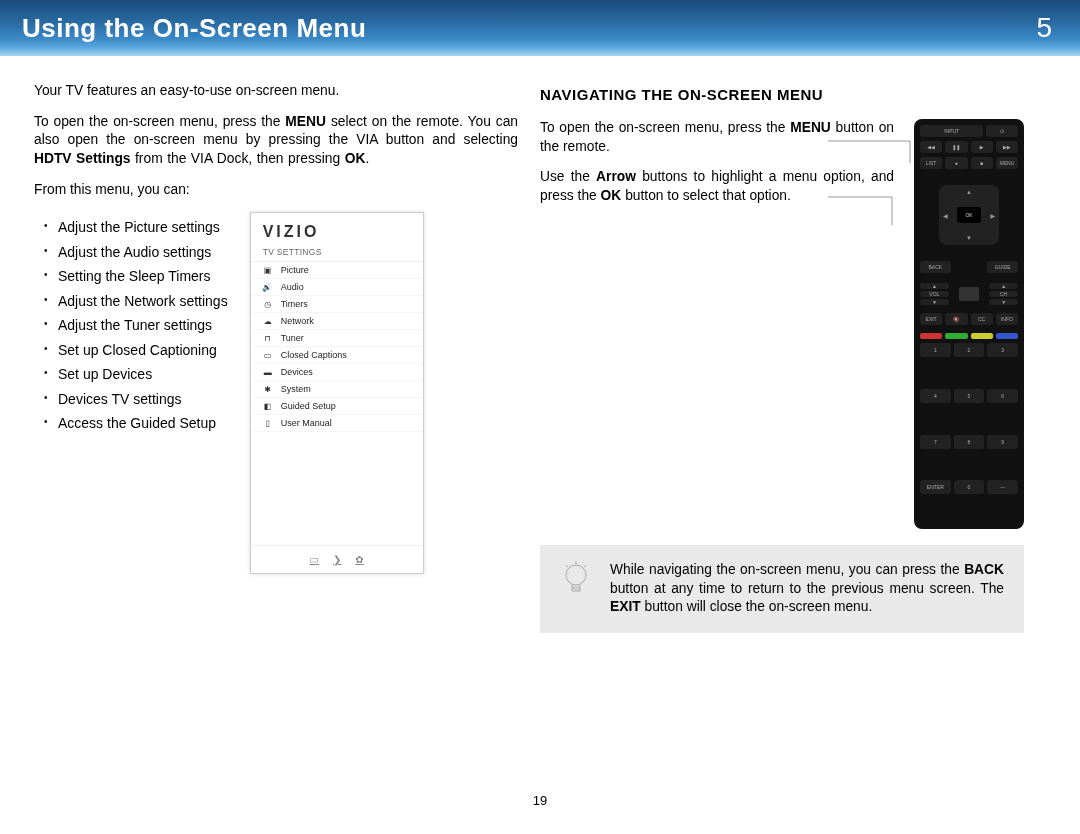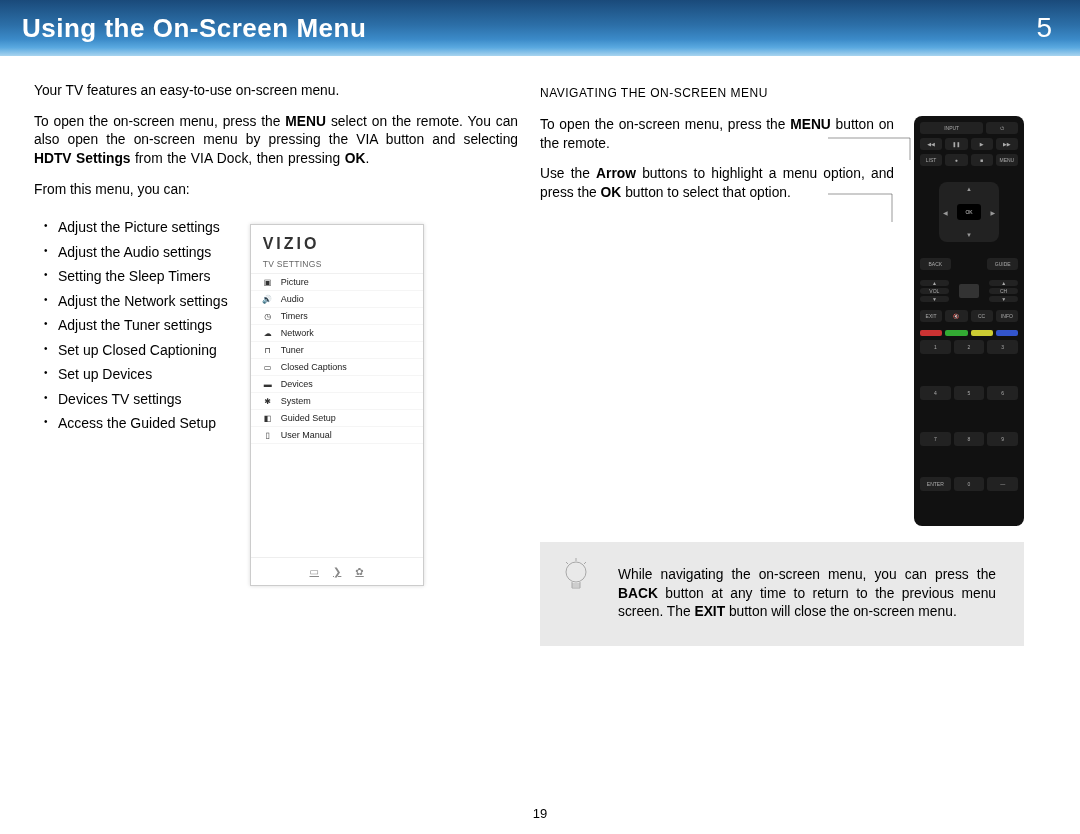--- a/index.html
+++ b/index.html
@@ -21,30 +21,30 @@
   .col-right { width:484px; }
   p { margin:0 0 12px 0; line-height:1.35; font-size:13.8px; }
   .justify { text-align:justify; text-justify:inter-word; word-spacing:0.05em; }
   b { font-weight:bold; }
   .bullets { padding-left:24px; margin:4px 0; list-style:none; }
   .bullets li { line-height:1.75; position:relative; }
   .bullets li::before { content:"•"; position:absolute; left:-14px; font-size:10px; top:2px; }
   .intro-row { display:flex; gap:22px; align-items:flex-start; }
   .osd {
     width:174px; border:1px solid #ccc; box-shadow:0 0 4px rgba(0,0,0,.15);
-    background:#fff; margin-top:13px; flex-shrink:0;
+    background:#fff; margin-top:1px; flex-shrink:0;
     display:flex; flex-direction:column; min-height:362px;
   }
   .osd-brand { font-family: Arial, sans-serif; font-weight:bold; font-size:16px; letter-spacing:3px; color:#333; padding:10px 10px 4px 12px; }
   .osd-title { font-size:8.5px; color:#666; padding:2px 12px 4px; border-bottom:1px solid #f0f0f0; letter-spacing:0.3px;}
   .osd-item { display:flex; align-items:center; gap:8px; padding:3px 12px; font-size:9px; color:#222; border-bottom:1px solid #f5f5f5; }
   .osd-icon { width:10px; height:10px; display:flex; align-items:center; justify-content:center; font-size:8px; color:#333;}
   .osd-spacer { flex:1; }
   .osd-footer { display:flex; justify-content:center; gap:14px; padding:8px 0; color:#888; font-size:10px; border-top:1px solid #eee;}
-  h2 { font-size:12px; font-weight:normal; letter-spacing:0.5px; margin:4px 0 16px 0; }
+  h2 { font-size:15px; font-weight:bold; letter-spacing:0.5px; margin:4px 0 16px 0; }
   .nav-row { display:flex; gap:20px; align-items:flex-start; margin-bottom:14px;}
   .nav-text { flex:1; }
   .nav-text p { text-align:justify; }
   .remote {
     width:110px; height:410px; background:#111; border-radius:8px;
     flex-shrink:0; position:relative; color:#ccc; font-size:6px;
     padding:6px; display:flex; flex-direction:column; gap:4px;
   }
   .remote-row { display:flex; justify-content:space-between; gap:3px; }
   .rbtn { background:#222; border-radius:3px; flex:1; height:12px; display:flex; align-items:center; justify-content:center; font-size:5px; color:#aaa;}
@@ -60,21 +60,21 @@
   .color-row .rbtn { height:6px; border-radius:2px;}
   .red{background:#c33}.green{background:#3a3}.yellow{background:#cc3}.blue{background:#35c}
   .numpad { display:grid; grid-template-columns:repeat(3,1fr); gap:3px; flex:1;}
   .numpad .rbtn{ height:14px;}
   .callout-line { stroke:#333; stroke-width:0.5; fill:none;}
   .tip {
     background:#e9e9e9; padding:16px 20px; margin-top:16px;
     display:flex; gap:18px; align-items:flex-start; font-size:13.5px;
   }
   .bulb { width:32px; height:40px; flex-shrink:0; opacity:.5; }
-  .tip p { text-align:justify; margin:8px; line-height:1.35;}
+  .tip p { text-align:justify; margin:0; line-height:1.35;}
   .page-num { text-align:center; font-size:13px; margin-top:160px;}
 </style>
 </head>
 <body>
 
 <div class="banner">
   <h1>Using the On-Screen Menu</h1>
   <div class="chap">5</div>
 </div>
 

